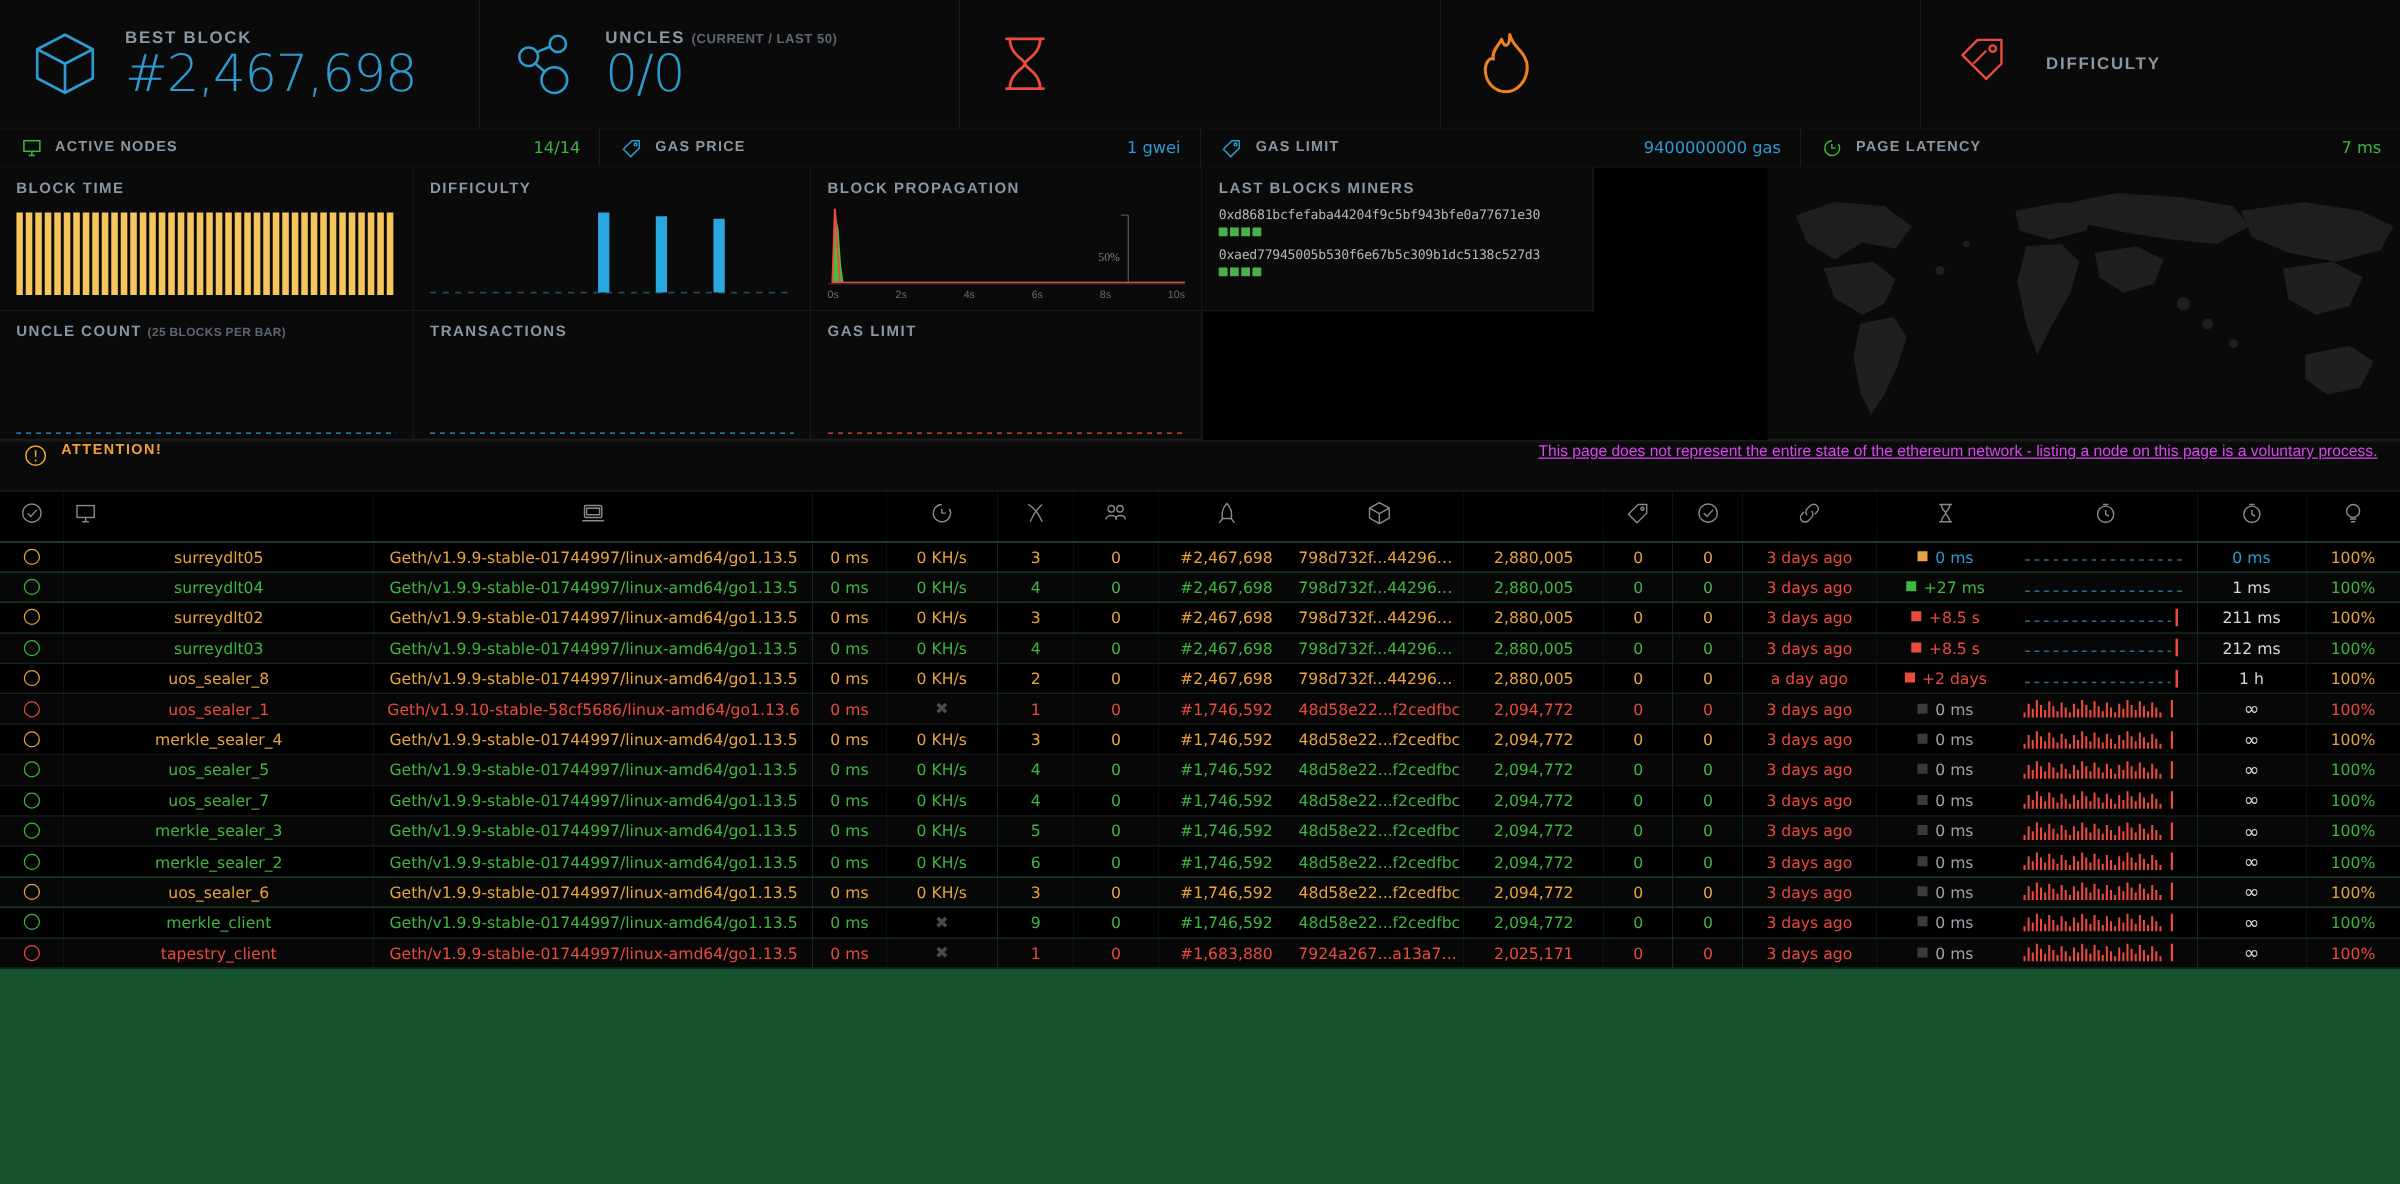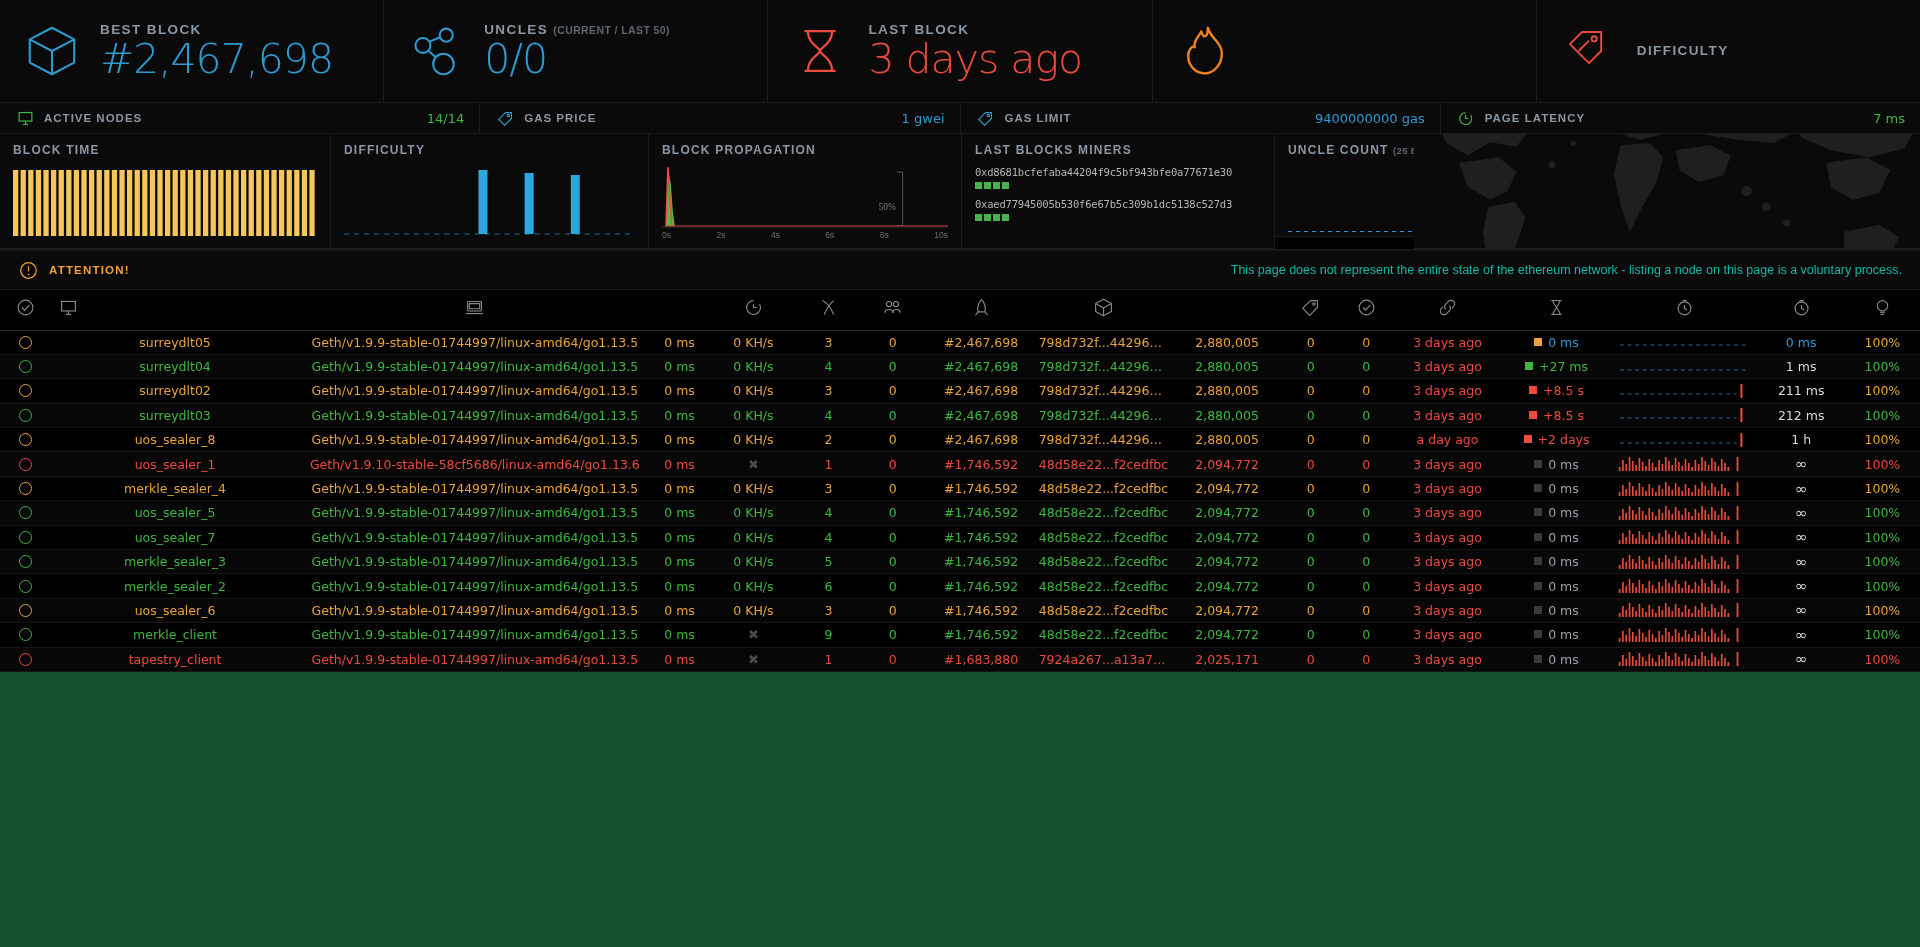--- a/index.html
+++ b/index.html
@@ -42,21 +42,21 @@
   .small-cell:last-child { border-right: none; }
   .small-icon { width: 20px; height: 20px; flex: 0 0 20px; display:flex; align-items:center; justify-content:center; }
   .small-label {
     font-size: 11.5px; font-weight: bold; letter-spacing: 1px;
     color: #8a97a3; text-transform: uppercase; white-space: nowrap;
   }
   .small-value { margin-left: auto; font-size: 13px; white-space: nowrap; font-family:"DejaVu Sans",sans-serif; }
 
   
   .charts { display: flex; border-bottom: 1px solid #1a1a1a; }
-  .charts-left { display: flex; width: 1414px; }
+  .charts-left { display: flex; flex-direction: column; width: 1414px; }
   .chart-row { display: flex; }
   .chart-cell {
     border-right: 1px solid #1c1c1c; border-bottom: 1px solid #1c1c1c;
     background: #0a0a0a; padding: 9px 13px 6px 13px; position: relative;
   }
   .chart-cell.w1 { width: 331px; }
   .chart-cell.w2 { width: 318px; }
   .chart-cell.w3 { width: 313px; }
   .chart-cell.w4 { width: 313px; }
   .chart-title {
@@ -80,29 +80,29 @@
   }
   .miner-bars { display: flex; gap: 2px; margin-top: 4px; }
   .miner-bars i { width: 7px; height: 7px; background: #4bb14b; display: block; }
 
   
   .map-cell { flex: 1; background: #0a0a0a; position: relative; overflow: hidden; border-bottom:1px solid #1c1c1c;}
   .map-cell svg { position:absolute; top:50%; left:50%; transform: translate(-50%,-50%); width: 112%; height: auto; opacity: .85; }
 
   
   .attention {
-    height: 40px; display: flex; align-items: center; gap: 11px;
+    height: 40px; display: flex; gap: 11px;
     padding: 0 18px; background: #0a0a0a;
     border-bottom: 1px solid #1a1a1a; border-top: 1px solid #141414;
   }
   .attn-label {
     font-size: 11.5px; font-weight: bold; letter-spacing: 1.2px;
     color: #f0a13a; text-transform: uppercase;
   }
-  .attn-msg { margin-left: auto; font-size: 12.5px; color: #14b8a6; white-space: nowrap; }
+  .attn-msg { margin-left: auto; font-size: 12.5px; color: #d946ef; white-space: nowrap; text-decoration: underline; }
 
   
   .table-wrap { flex: 1; overflow: hidden; background: #14532d; }
   table.nodes { width: 100%; border-collapse: collapse; table-layout: fixed; }
   table.nodes th {
     height: 40px; border-bottom: 1px solid #2b2b2b; background: #000;
     vertical-align: middle; text-align: center; padding: 0 2px;
   }
   table.nodes th .hicon { display: inline-flex; align-items: center; justify-content: center; width:100%; }
   table.nodes td {
@@ -182,24 +182,20 @@
     </div>
 
     <div class="big-cell">
       <div class="big-icon">
         <svg viewBox="0 0 60 60" width="52" height="56" fill="none" stroke="#e94b3c" stroke-width="2.6" stroke-linecap="round">
           <path d="M13 7 H47"></path>
             <path d="M13 53 H47"></path>
           <path d="M16 7 C16 22 30 26 30 30 C30 34 16 38 16 53"></path>
           <path d="M44 7 C44 22 30 26 30 30 C30 34 44 38 44 53"></path>
         </svg>
-      </div>
-      <div class="big-body">
-        <div class="big-label"><span>LAST BLOCK</span></div>
-        <div class="big-value c-red">3 days ago</div>
       </div>
     </div>
 
 
     <div class="big-cell">
       <div class="big-icon">
         <svg viewBox="0 0 60 60" width="56" height="56" fill="none" stroke="#f08020" stroke-width="2.6" stroke-linejoin="round">
           <path d="M33 5 C36 17 48 20 48 33 C48 45 39 54 30 54 C20 54 12 46 12 35 C12 29 16 24 19 26 C17 19 24 14 26 9 C28 16 33 17 33 5 Z"></path>
         </svg>
       </div>

